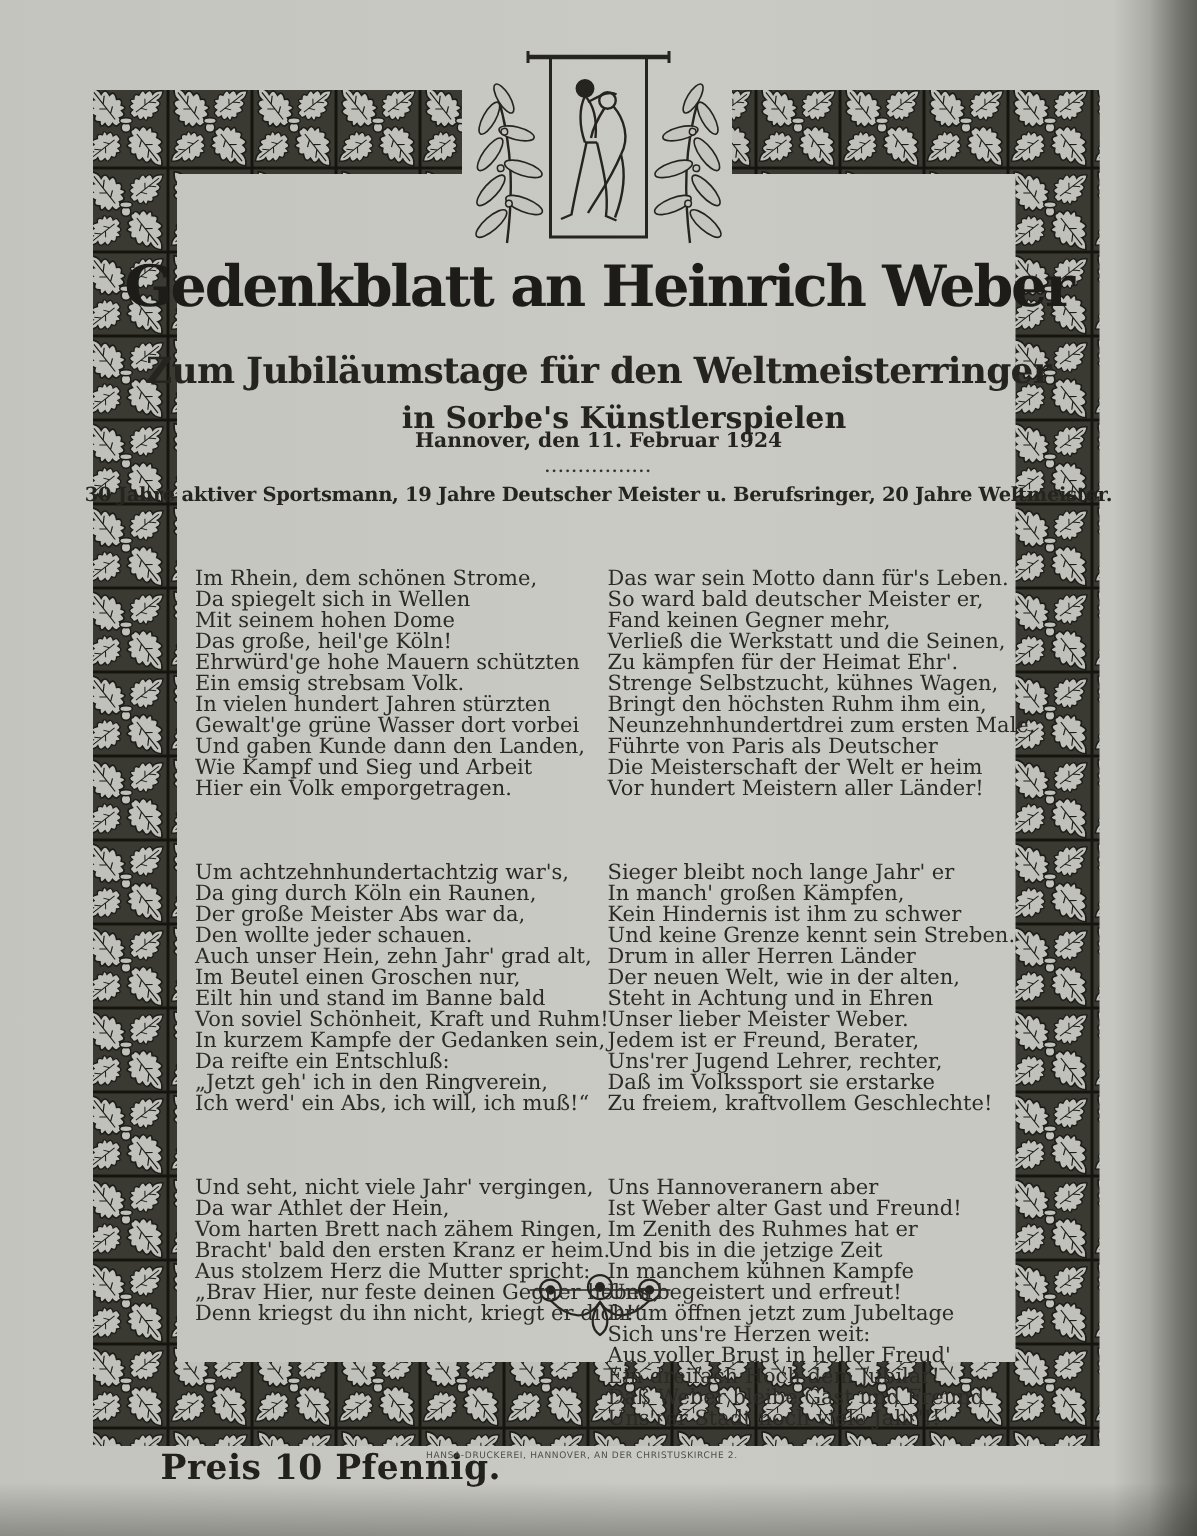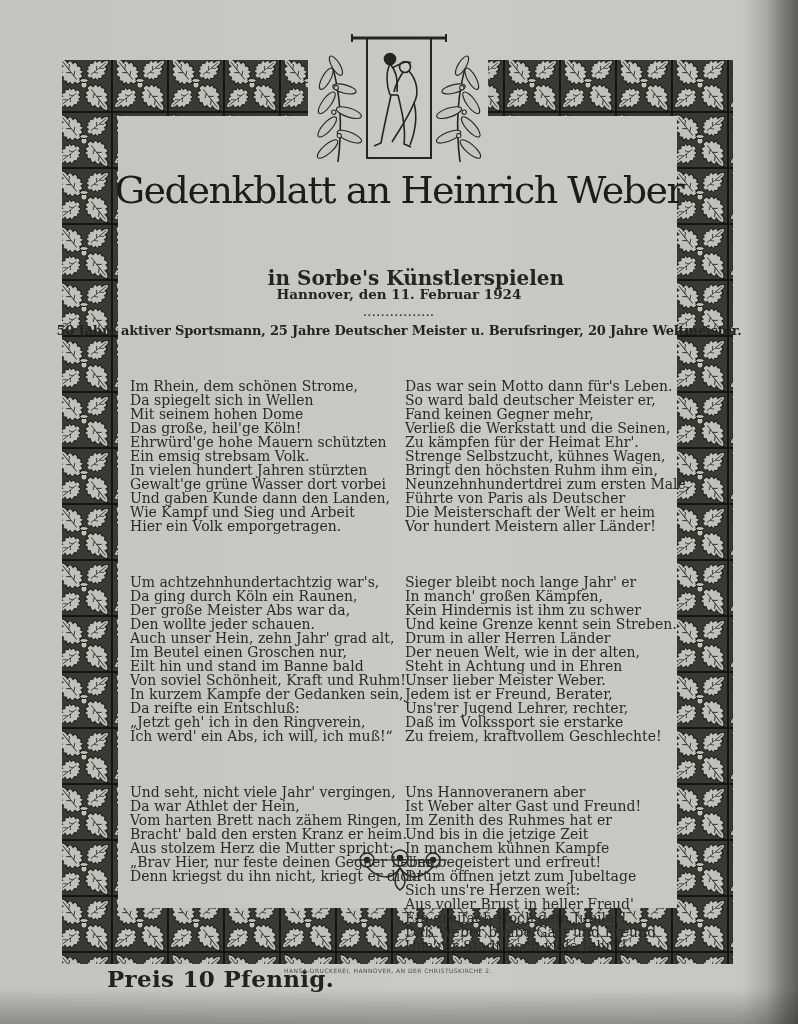--- a/index.html
+++ b/index.html
@@ -6,21 +6,21 @@
   .scan{
     position:relative;width:798px;height:1024px;overflow:hidden;
     background:
       linear-gradient(180deg, rgba(0,0,0,0) 0%, rgba(0,0,0,0) 96.5%, rgba(35,35,30,.35) 100%),
       linear-gradient(90deg, #c3c4be 0%, #c9cac4 55%, #c6c7c1 93%, #a9aaa4 96%, #787973 98.3%, #5d5e58 100%);
     font-family:"DejaVu Serif","Liberation Serif",serif;
     color:#26241f;
   }
   .abs{position:absolute;}
   .ctr{left:0;right:0;text-align:center;}
-  .title{top:168px;font-size:38px;font-weight:normal;letter-spacing:-1.5px;color:#1d1c18;}
+  .title{top:168px;font-size:38px;font-weight:bold;letter-spacing:-1.5px;color:#1d1c18;}
   .subtitle{top:232px;font-size:24px;font-weight:bold;letter-spacing:-.5px;}
   .venue{top:266px;font-size:20px;font-weight:bold;padding-left:34px;}
   .dateline{top:286px;font-size:13.5px;font-weight:bold;}
   .dots{top:309px;font-size:10px;font-weight:bold;letter-spacing:1px;color:#33322c;}
   .achievements{top:323px;font-size:13px;font-weight:bold;letter-spacing:-.2px;}
   .poem-col{
     top:351px;width:272px;font-size:14px;line-height:14px;color:#2c2a25;
     white-space:pre;
   }
   .poem-left{left:130px;}
@@ -117,24 +117,25 @@
         <circle cx="33" cy="-6" r="7"></circle>
       <circle cx="-33" cy="-6" r="2.4" fill="#26241f"></circle>
         <circle cx="0" cy="-8" r="2.6" fill="#26241f"></circle>
         <circle cx="33" cy="-6" r="2.4" fill="#26241f"></circle>
       <path d="M-33,1 C-20,14 -8,14 0,2 C8,14 20,14 33,1"></path>
       <path d="M0,2 C-7,12 -6,20 0,24 C6,20 7,12 0,2"></path>
     </g>
   </svg>
 
   <div class="abs ctr title">Gedenkblatt an Heinrich Weber</div>
+  <div class="abs ctr subtitle">Zum Jubiläumstage für den Weltmeisterringer</div>
   <div class="abs ctr venue">in Sorbe's Künstlerspielen</div>
   <div class="abs ctr dateline">Hannover, den 11. Februar 1924</div>
   <div class="abs ctr dots">················</div>
-  <div class="abs ctr achievements">50 Jahre aktiver Sportsmann, 25 Jahre Deutscher Meister u. Berufsringer, 20 Jahre Weltmeister.</div>
+  <div class="abs ctr achievements">30 Jahre aktiver Sportsmann, 19 Jahre Deutscher Meister u. Berufsringer, 20 Jahre Weltmeister.</div>
 
   <div class="abs poem-col poem-left">
     <div class="stanza">Im Rhein, dem schönen Strome,
 Da spiegelt sich in Wellen
 Mit seinem hohen Dome
 Das große, heil'ge Köln!
 Ehrwürd'ge hohe Mauern schützten
 Ein emsig strebsam Volk.
 In vielen hundert Jahren stürzten
 Gewalt'ge grüne Wasser dort vorbei

